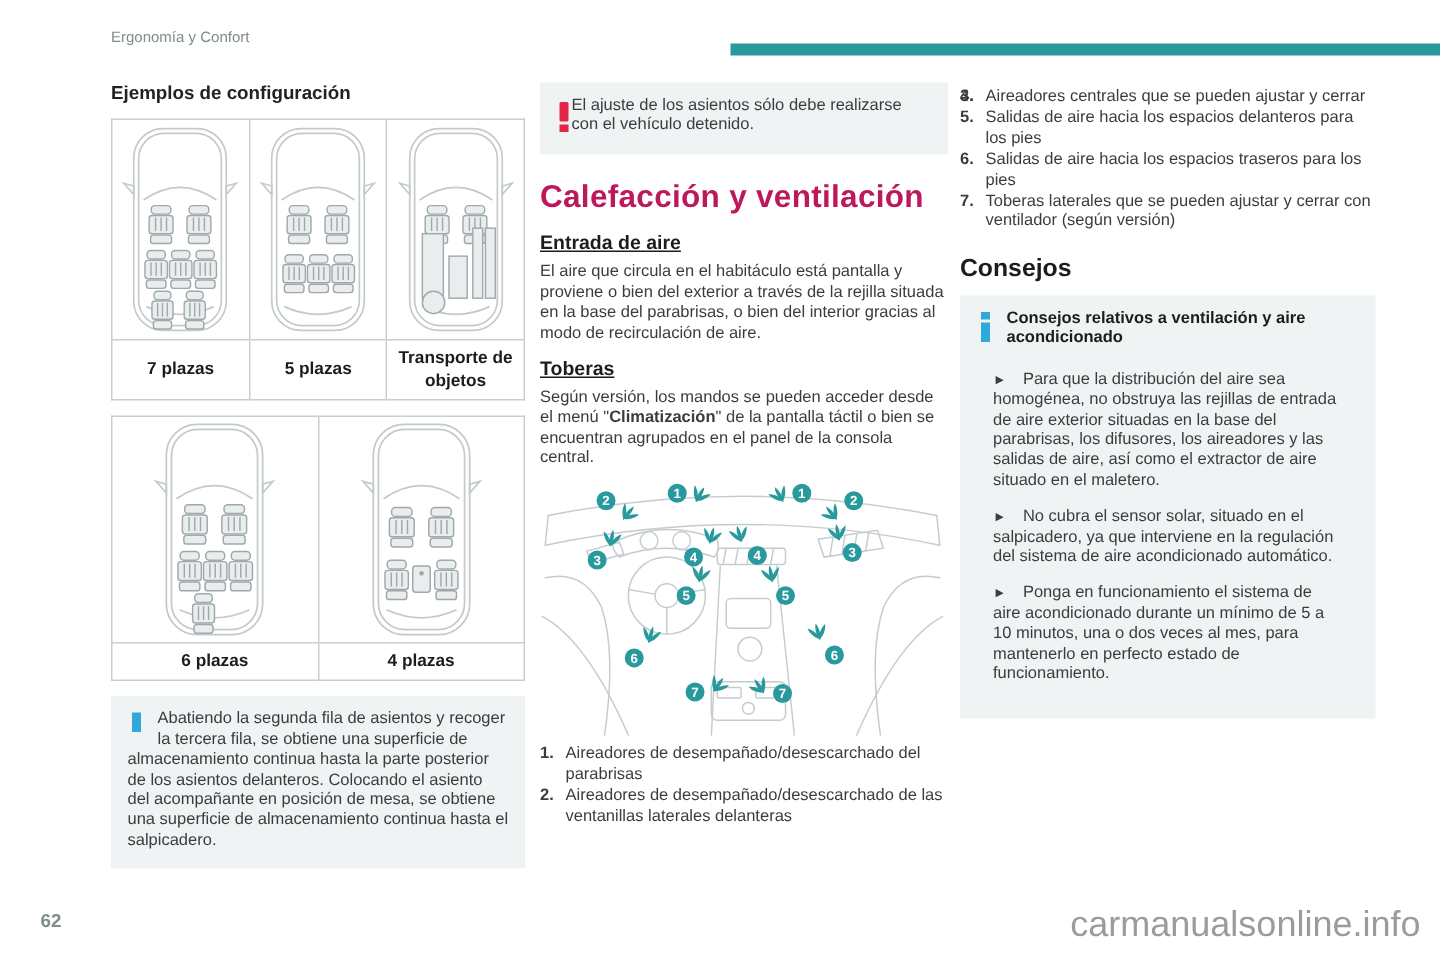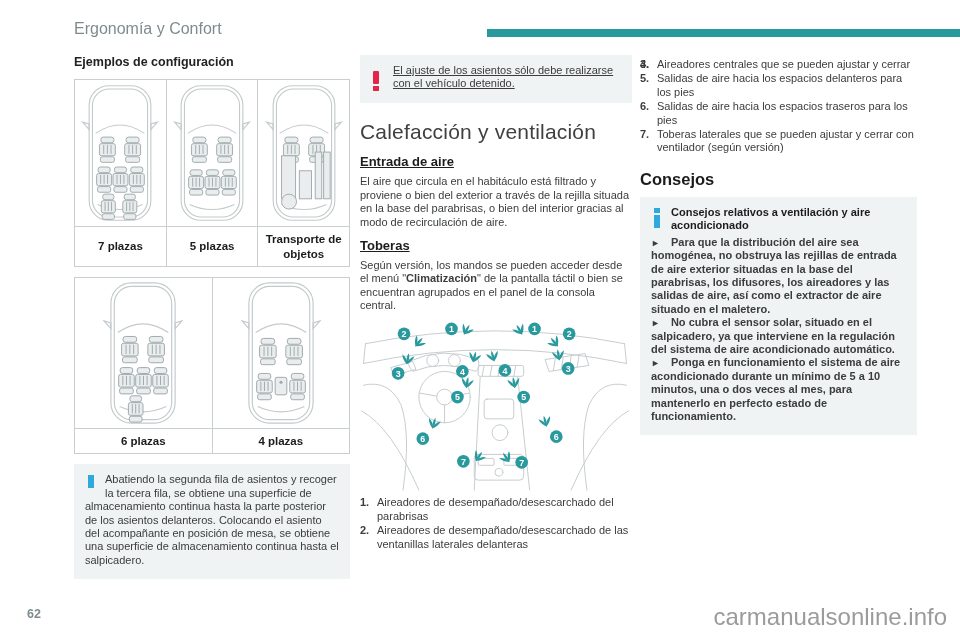--- a/index.html
+++ b/index.html
@@ -1,60 +1,60 @@
 <!DOCTYPE html>
 <html><head>
 <meta charset="utf-8">
 <style>
   * { margin:0; padding:0; box-sizing:border-box; }
   html,body { width:960px; height:640px; background:#ffffff; overflow:hidden;
     font-family:"Liberation Sans", sans-serif; color:#3a3c3d; }
   .page { position:relative; width:960px; height:640px; }
 
   
-  .header-title { position:absolute; left:74px; top:20px; font-size:16px; color:#7e8c8e; }
+  .header-title { position:absolute; left:74px; top:20px; font-size:10px; color:#7e8c8e; }
   .teal-bar { position:absolute; left:487px; top:29px; width:473px; height:8px; background:#28999d; }
 
   
   .col { position:absolute; top:55px; font-size:11px; line-height:1.22; }
   .col-left  { left:74px;  width:276px; }
   .col-mid   { left:360px; width:272px; }
   .col-right { left:640px; width:277px; }
 
   h3.sec-small { font-size:12.5px; font-weight:bold; color:#222; margin:0 0 9px 0; }
-  h1.sec-big { font-size:21px; font-weight:400; color:#404040; margin:16px 0 10px 0; letter-spacing:.2px; }
+  h1.sec-big { font-size:21px; font-weight:700; color:#be185d; margin:16px 0 10px 0; letter-spacing:.2px; }
   h2.sec-med { font-size:16.5px; font-weight:bold; color:#1c1c1c; margin:14px 0 8px 0; }
   h4.sub { font-size:13px; font-weight:bold; color:#1c1c1c; margin:9px 0 5px 0;text-decoration:underline; }
   p.body { margin:0 0 4px 0; }
 
   
   table.cfg { border-collapse:collapse; width:100%; margin-bottom:10px; }
   table.cfg td { border:1px solid #c9cfd1; text-align:center; vertical-align:middle; padding:2px; }
   table.cfg td.lab { font-weight:bold; font-size:11.5px; padding:5px 6px; line-height:1.25; color:#1c1c1c; }
   .car-svg { display:block; margin:0 auto; }
 
   
   .box { background:#f0f3f3; padding:9px 11px 12px 11px; }
   .box-left { margin-top:0; }
   .icon-i { float:left; width:7px; margin:2px 10px 2px 3px; }
   .icon-i .dot { width:6px; height:5px; background:#2fa9db; margin-bottom:2px; }
   .icon-i .stem { width:6px; height:13px; background:#2fa9db; }
-  .warn-box { display:flex; gap:14px; align-items:flex-end;text-decoration:underline; }
+  .warn-box { display:flex; gap:2px; align-items:center; }
   .icon-excl { flex:0 0 auto; margin:2px 0 0 2px; }
   .icon-excl .stem { width:6px; height:13px; background:#e3254a; border-radius:1px; }
   .icon-excl .dot  { width:6px; height:5px; background:#e3254a; margin-top:2px; }
   .box-title { font-weight:bold; color:#1c1c1c; }
 
   
   .nlist .li { position:relative; padding-left:17px; margin-bottom:1px; }
   .nlist .li-num { position:absolute; left:0; font-weight:bold; }
 
   
   .bullets { clear:both; padding-top:3px; }
-  .bullets .bl { margin:0;font-weight:bold; }
+  .bullets .bl { margin:11px; }
   .bullets .arrow { font-size:9px; letter-spacing:2px; }
 
   
   .page-num { position:absolute; left:27px; top:607px; font-size:12.5px; font-weight:bold; color:#7e8c8e; }
   .watermark { position:absolute; right:13px; top:603px; font-size:24px; color:#9b9b9b; }
 
   
   .co { stroke:#c3cacc; fill:none; stroke-width:1.2; }
   .st { stroke:#9fa8aa; fill:#e9edee; stroke-width:1; }
   .cl2 { stroke:#9fa8aa; fill:none; stroke-width:1; }
@@ -306,21 +306,21 @@
       <span class="icon-excl">
           <span class="stem" style="display:block"></span>
           <span class="dot" style="display:block"></span>
         </span>
       <span>El ajuste de los asientos sólo debe realizarse con el vehículo detenido.</span>
     </div>
 
     <h1 class="sec-big">Calefacción y ventilación</h1>
 
     <h4 class="sub">Entrada de aire</h4>
-    <p class="body">El aire que circula en el habitáculo está filtrado y proviene o bien del exterior a través de la rejilla situada en la base del parabrisas, o bien del interior gracias al modo de recirculación de aire.</p>
+    <p class="body">El aire que circula en el habitáculo está pantalla y proviene o bien del exterior a través de la rejilla situada en la base del parabrisas, o bien del interior gracias al modo de recirculación de aire.</p>
 
     <h4 class="sub">Toberas</h4>
     <p class="body"><span>Según versión, los mandos se pueden acceder desde el menú "</span><b>Climatización</b><span>" de la pantalla táctil o bien se encuentran agrupados en el panel de la consola central.</span></p>
 
 
     <svg id="dash-svg" width="270" height="176" viewBox="0 0 270 178" style="display:block;margin:2px 0 4px 0;">
       <g class="dash-line">
         <path d="M4 28 Q135 2 266 28"></path>
         <path d="M2 48 Q135 20 268 48"></path>
         <path d="M4 28 L2 48 M266 28 L268 48"></path>

